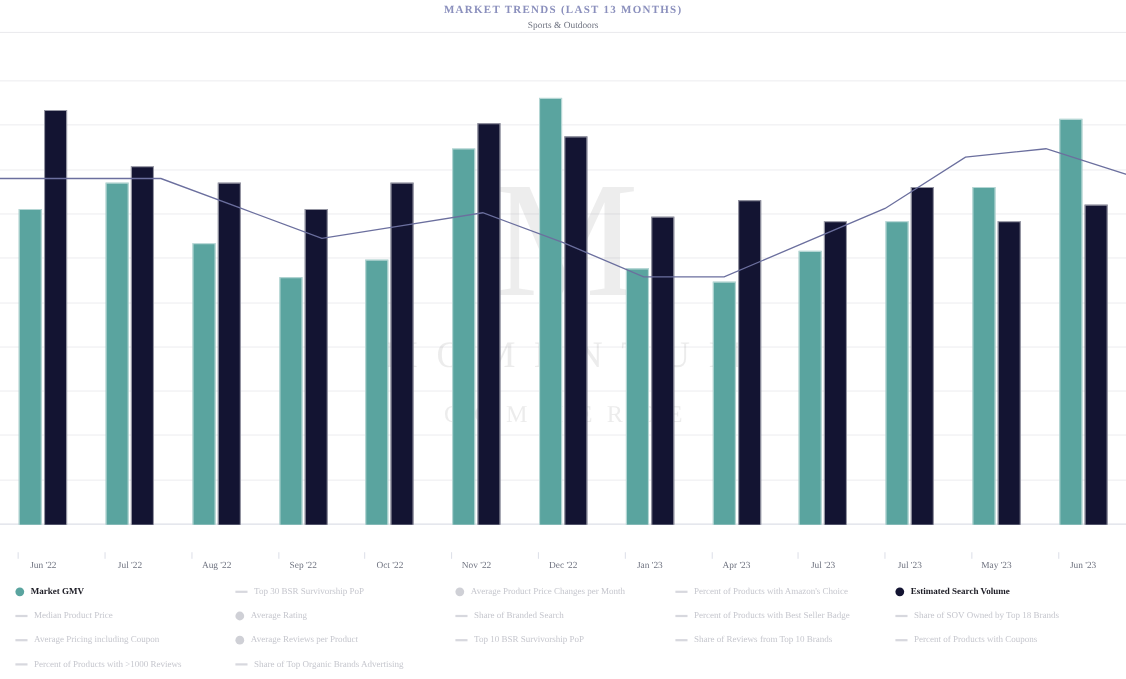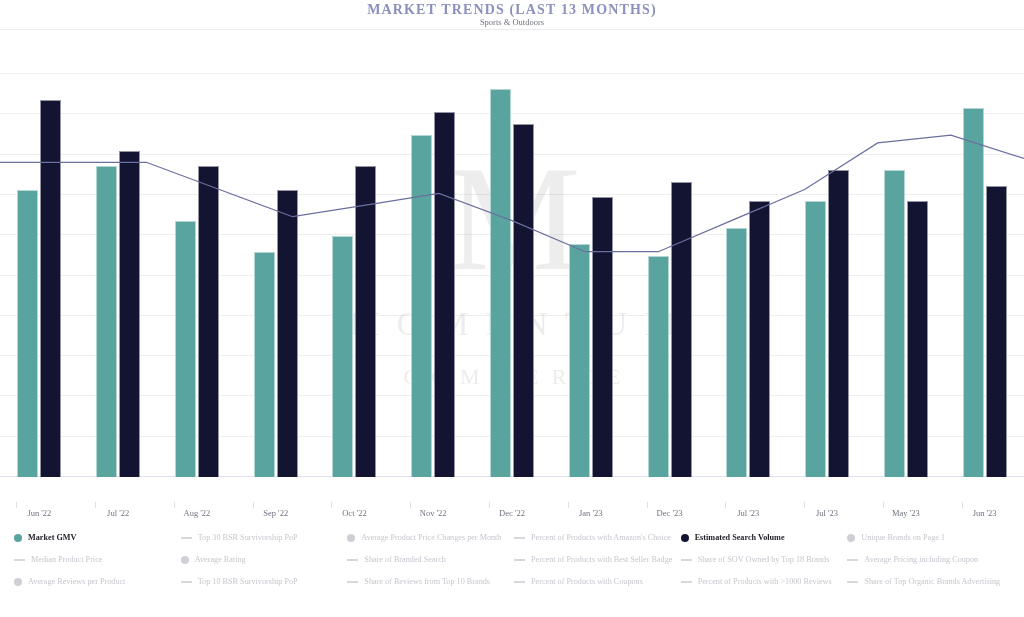--- a/index.html
+++ b/index.html
@@ -14,21 +14,21 @@
   
   .header {
     height: 30px; width: 100%;
     display: flex; flex-direction: column;
     align-items: center; justify-content: flex-start;
     padding-top: 4px;
     border-bottom: 1px solid #ebebee;
   }
   .chart-title {
     font-family: "Liberation Serif", serif;
-    font-size: 14px; font-weight: 700;
+    font-size: 10px; font-weight: 700;
     letter-spacing: 1.15px;
     color: #8b90bd;
     text-transform: uppercase;
     line-height: 12px;
   }
   .chart-subtitle {
     font-family: "Liberation Serif", serif;
     font-size: 8.5px; font-weight: 400;
     color: #6f7380;
     line-height: 11px;
@@ -121,21 +121,21 @@
 
   
   .legend {
     position: absolute;
     left: 0; top: 527px;
     width: 1024px; height: 90px;
     padding: 0 14px;
   }
   .legend-grid {
     display: grid;
-    grid-template-columns: repeat(6, 1fr);
+    grid-template-columns: repeat(5, 1fr);
     grid-auto-rows: 22px;
     column-gap: 4px;
   }
   .legend-item {
     display: flex; align-items: center;
     gap: 6px;
     font-family: "Liberation Serif", serif;
     font-size: 8.2px;
     line-height: 10px;
     white-space: nowrap;
@@ -256,21 +256,21 @@
         <div class="xtick" style="left: 275.692px;">Sep '22</div>
         <div class="tickmark" style="left: 331.462px;"></div>
         <div class="xtick" style="left: 354.462px;">Oct '22</div>
         <div class="tickmark" style="left: 410.231px;"></div>
         <div class="xtick" style="left: 433.231px;">Nov '22</div>
         <div class="tickmark" style="left: 489px;"></div>
         <div class="xtick" style="left: 512px;">Dec '22</div>
         <div class="tickmark" style="left: 567.769px;"></div>
         <div class="xtick" style="left: 590.769px;">Jan '23</div>
         <div class="tickmark" style="left: 646.538px;"></div>
-        <div class="xtick" style="left: 669.538px;">Dec '23</div>
+        <div class="xtick" style="left: 669.538px;">Apr '23</div>
         <div class="tickmark" style="left: 725.308px;"></div>
         <div class="xtick" style="left: 748.308px;">Jul '23</div>
         <div class="tickmark" style="left: 804.077px;"></div>
         <div class="xtick" style="left: 827.077px;">Jul '23</div>
         <div class="tickmark" style="left: 882.846px;"></div>
         <div class="xtick" style="left: 905.846px;">May '23</div>
         <div class="tickmark" style="left: 961.615px;"></div>
         <div class="xtick" style="left: 984.615px;">Jun '23</div>
       </div>
   </div>
@@ -291,24 +291,20 @@
         </div>
         <div class="legend-item">
           <span class="swatch-line"></span>
           <span class="lbl">Percent of Products with Amazon's Choice</span>
         </div>
         <div class="legend-item active">
           <span class="swatch-dot" style="background: rgb(19, 20, 50);"></span>
           <span class="lbl">Estimated Search Volume</span>
         </div>
         <div class="legend-item">
-          <span class="swatch-dot"></span>
-          <span class="lbl">Unique Brands on Page 1</span>
-        </div>
-        <div class="legend-item">
           <span class="swatch-line"></span>
           <span class="lbl">Median Product Price</span>
         </div>
         <div class="legend-item">
           <span class="swatch-dot"></span>
           <span class="lbl">Average Rating</span>
         </div>
         <div class="legend-item">
           <span class="swatch-line"></span>
           <span class="lbl">Share of Branded Search</span>

